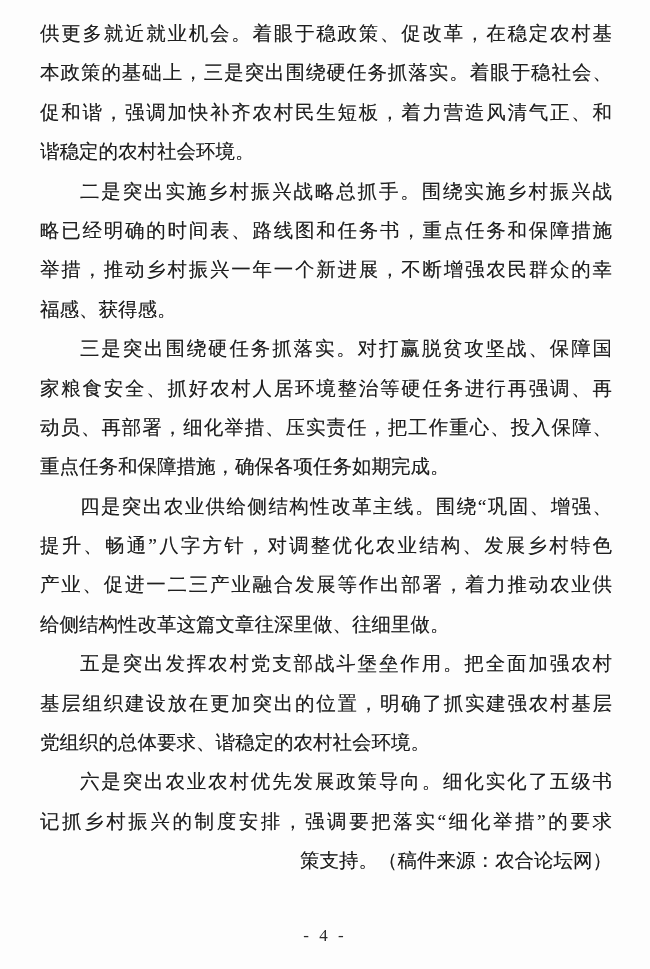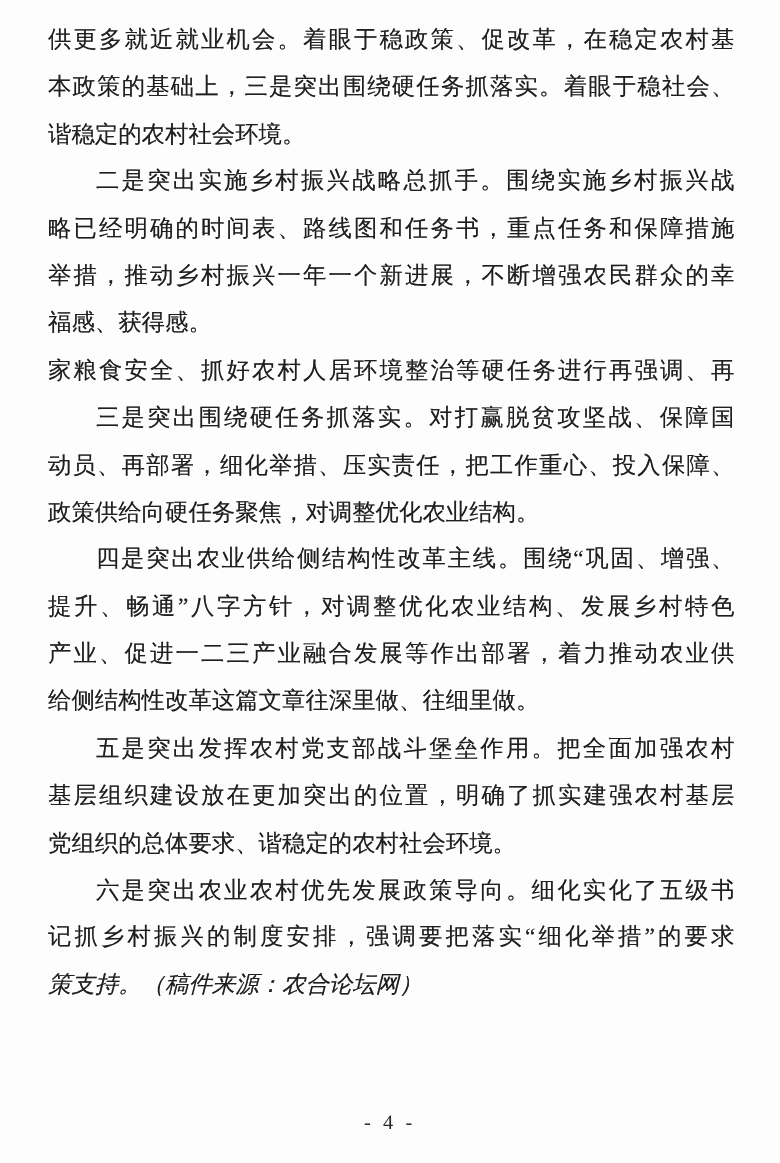--- a/index.html
+++ b/index.html
@@ -40,22 +40,21 @@
   }
   .line.indent {
     padding-left: 40px;
   }
   .line.last {
     text-align: left;
     text-align-last: left;
   }
   .line.with-attribution {
     display: flex;
-    justify-content: flex-start;
-    font-style: italic;
+    justify-content: flex-end;
   }
   .line.with-attribution span {
     white-space: nowrap;
   }
   .footer {
     position: absolute;
     top: 926px;
     left: 0;
     width: 650px;
     text-align: center;
@@ -65,33 +64,34 @@
   }
 </style>
 </head>
 <body>
 
 <div class="page">
   <div class="content">
       <div class="paragraph">
         <div class="line">供更多就近就业机会。着眼于稳政策、促改革，在稳定农村基</div>
         <div class="line">本政策的基础上，三是突出围绕硬任务抓落实。着眼于稳社会、</div>
+        <div class="line">促和谐，强调加快补齐农村民生短板，着力营造风清气正、和</div>
         <div class="line last">谐稳定的农村社会环境。</div>
       </div>
       <div class="paragraph">
         <div class="line indent">二是突出实施乡村振兴战略总抓手。围绕实施乡村振兴战</div>
         <div class="line">略已经明确的时间表、路线图和任务书，重点任务和保障措施</div>
         <div class="line">举措，推动乡村振兴一年一个新进展，不断增强农民群众的幸</div>
         <div class="line last">福感、获得感。</div>
       </div>
       <div class="paragraph">
+        <div class="line indent">三是突出围绕硬任务抓落实。对打赢脱贫攻坚战、保障国</div>
         <div class="line">家粮食安全、抓好农村人居环境整治等硬任务进行再强调、再</div>
-        <div class="line indent">三是突出围绕硬任务抓落实。对打赢脱贫攻坚战、保障国</div>
         <div class="line">动员、再部署，细化举措、压实责任，把工作重心、投入保障、</div>
-        <div class="line last">政策供给向硬任务聚焦，对调整优化农业结构。</div>
+        <div class="line last">重点任务和保障措施，确保各项任务如期完成。</div>
       </div>
       <div class="paragraph">
         <div class="line indent">四是突出农业供给侧结构性改革主线。围绕“巩固、增强、</div>
         <div class="line">提升、畅通”八字方针，对调整优化农业结构、发展乡村特色</div>
         <div class="line">产业、促进一二三产业融合发展等作出部署，着力推动农业供</div>
         <div class="line last">给侧结构性改革这篇文章往深里做、往细里做。</div>
       </div>
       <div class="paragraph">
         <div class="line indent">五是突出发挥农村党支部战斗堡垒作用。把全面加强农村</div>
         <div class="line">基层组织建设放在更加突出的位置，明确了抓实建强农村基层</div>

